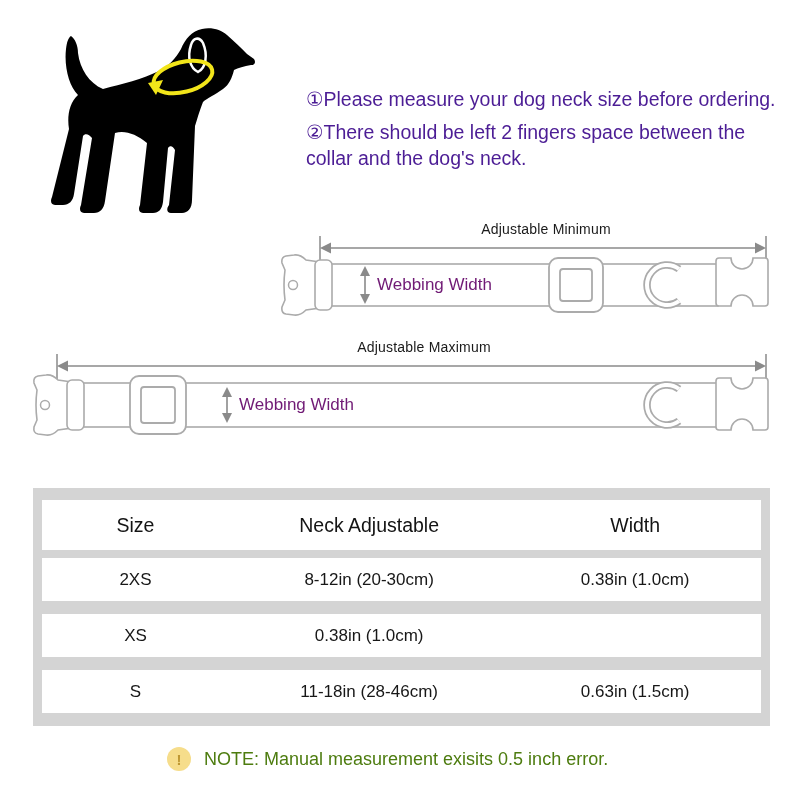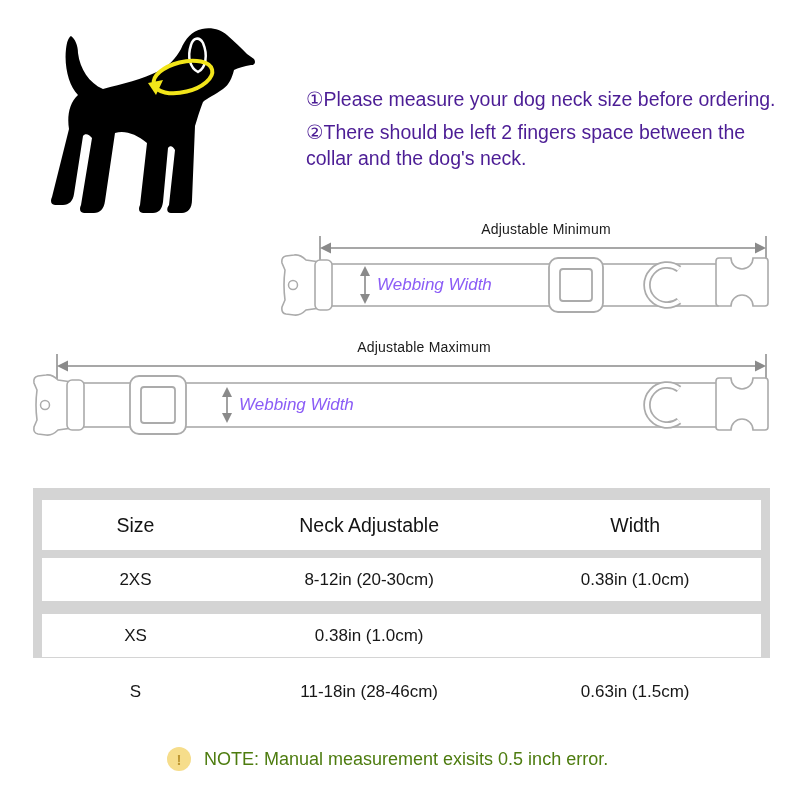--- a/index.html
+++ b/index.html
@@ -12,26 +12,26 @@
   .instructions{left:262px;top:86px;width:525px;font-size:19.5px;color:#4c1d95;line-height:26px;margin-left:44px;}
   .instructions .step1{margin:0 0 7px 0;}
   .instructions .step2{margin:0;}
   
   .diagram-title{
     font-size:14px;color:#1a1a1a;white-space:nowrap;transform:translateX(-50%);
     letter-spacing:0.2px;
   }
   .title-min{left:546px;top:221px;}
   .title-max{left:424px;top:339px;}
-  .webbing-label{font-size:17px;color:#8b5cf6;white-space:nowrap;font-style:italic;}
+  .webbing-label{font-size:17px;color:#701a75;white-space:nowrap;}
   .webbing-min{left:377px;top:275px;}
   .webbing-max{left:239px;top:395px;}
   
   .size-table{
-    left:33px;top:488px;width:737px;height:170px;background:#d4d4d4;
+    left:33px;top:488px;width:737px;height:238px;background:#d4d4d4;
     box-sizing:border-box;padding:12px 9px;display:flex;flex-direction:column;
   }
   .t-row{
     background:#fff;display:grid;grid-template-columns:26% 39% 35%;
     align-items:center;text-align:center;
   }
   .t-header{height:50px;flex:none;margin-bottom:8px;font-size:19.5px;color:#141414;}
   .t-data{height:43px;flex:none;font-size:17px;color:#171717;}
   .t-data + .t-data{margin-top:13px;}
   

